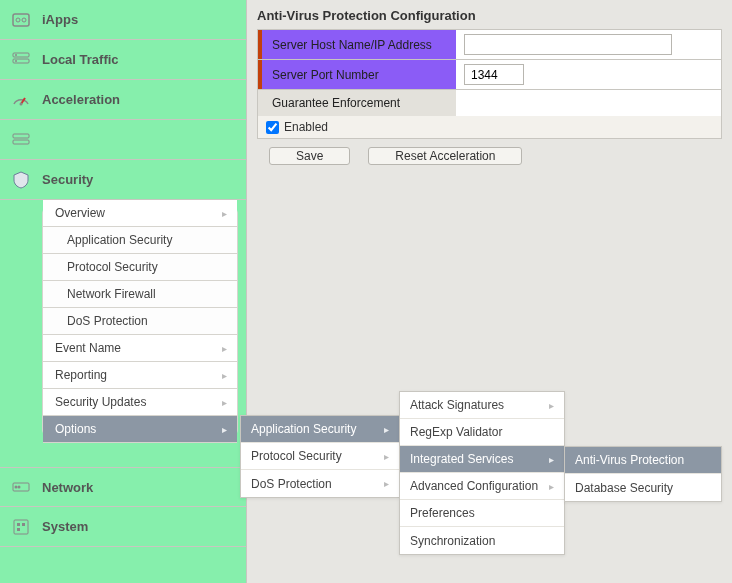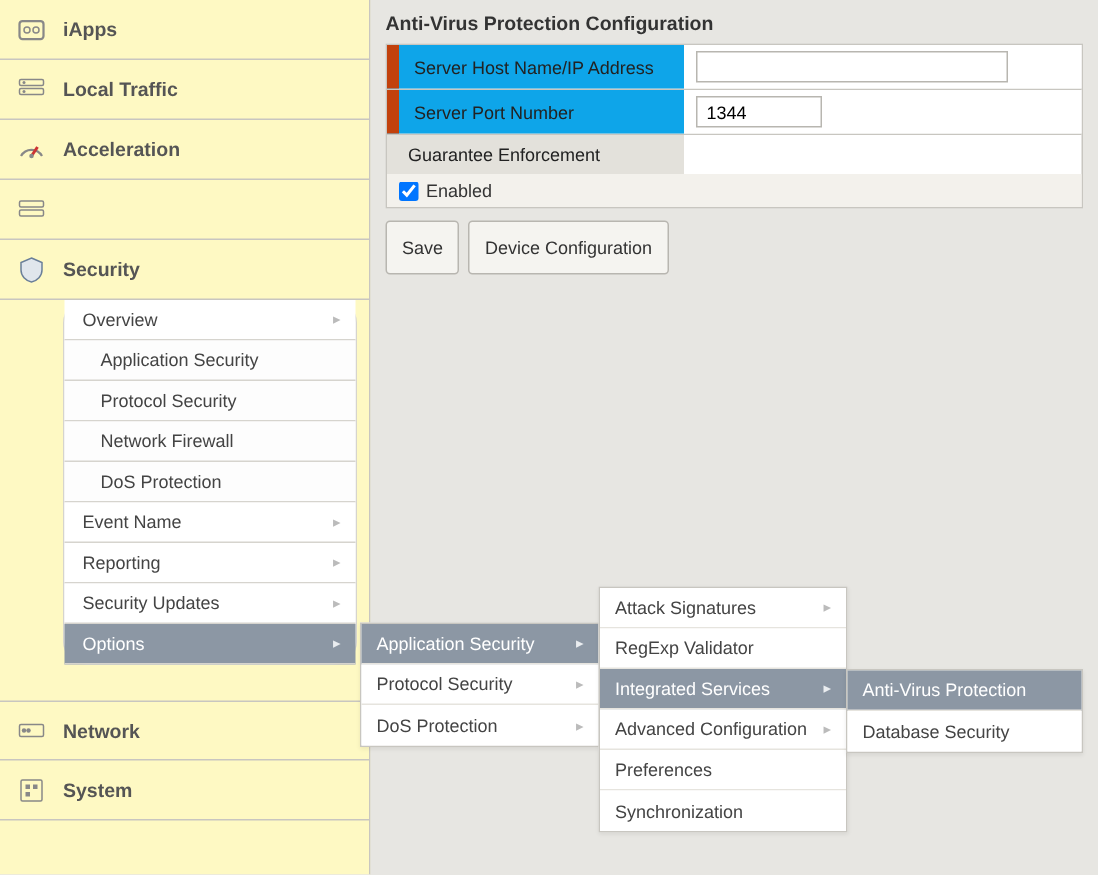--- a/index.html
+++ b/index.html
@@ -9,21 +9,21 @@
     color: #333;
     background: #e7e6e2;
     width: 732px;
     height: 583px;
     overflow: hidden;
     position: relative;
   }
   .layout { display: flex; height: 100%; }
   .sidebar {
     width: 247px;
-    background: #fef9c3;
+    background: #86efac;
     border-right: 1px solid #c8c6c0;
     position: relative;
   }
   .main {
     flex: 1;
     background: #e7e6e2;
     padding: 8px 10px;
     position: relative;
   }
   .nav-item {
@@ -115,22 +115,22 @@
     margin-bottom: 8px;
     background: #fff;
   }
   .form-row {
     display: flex;
     border-bottom: 1px solid #c8c6c0;
   }
   .form-row:last-child { border-bottom: none; flex-direction: column; }
   .form-label {
     width: 198px;
-    background: #0ea5e9;
-    border-left: 8px solid #c2410c;
+    background: #8b5cf6;
+    border-left: 4px solid #c2410c;
     padding: 6px 10px;
     font-size: 12px;
     color: #222;
     display: flex;
     align-items: center;
   }
   .form-label.noaccent { border-left: 4px solid transparent; background:#e3e1db; }
   .form-field {
     flex: 1;
     padding: 4px 8px;
@@ -141,25 +141,26 @@
   .form-field input[type=text] {
     border: 1px solid #b8b6b0;
     height: 21px;
     padding: 2px 6px;
     font-size: 12px;
   }
   .btn {
     background: #f5f4f0;
     border: 1px solid #b8b6b0;
     border-radius: 3px;
-    height: 36px;
-    padding: 0 10px;
+    height: 18px;
+    padding: 0 26px;
     font-size: 12px;
     cursor: pointer;
     color: #333;
+    margin-left: 12px;
   }
   .btn-row { display:flex; gap:6px; }
   input[type=checkbox]{ margin-right:5px; }
 </style>
 </head>
 <body>
 
 <div class="layout">
   <div class="sidebar">
     <div class="nav-item">
@@ -274,34 +275,34 @@
     <div class="form-table">
       <div class="form-row">
         <div class="form-label">Server Host Name/IP Address</div>
         <div class="form-field">
           <input type="text" style="width: 208px;" value="">
         </div>
       </div>
       <div class="form-row">
         <div class="form-label">Server Port Number</div>
         <div class="form-field">
-          <input type="text" style="width: 84px;" value="1344">
+          <input type="text" style="width: 60px;" value="1344">
         </div>
       </div>
       <div class="form-row">
         <div class="form-label noaccent">Guarantee Enforcement</div>
         <div class="form-field" style="background:#f3f1ec">
           <input type="checkbox" checked="" style="">
           <span>Enabled</span>
         </div>
       </div>
     </div>
     <div class="btn-row">
       <button class="btn">Save</button>
-      <button class="btn">Device Configuration</button>
+      <button class="btn">Reset Acceleration</button>
     </div>
   </div>
 </div>
 
 <div class="flyout" style="left:240px; top:415px; width:160px">
   <div class="flyout-item active">
     <span>Application Security</span>
     <span class="chevron">▸</span>
   </div>
   <div class="flyout-item">

